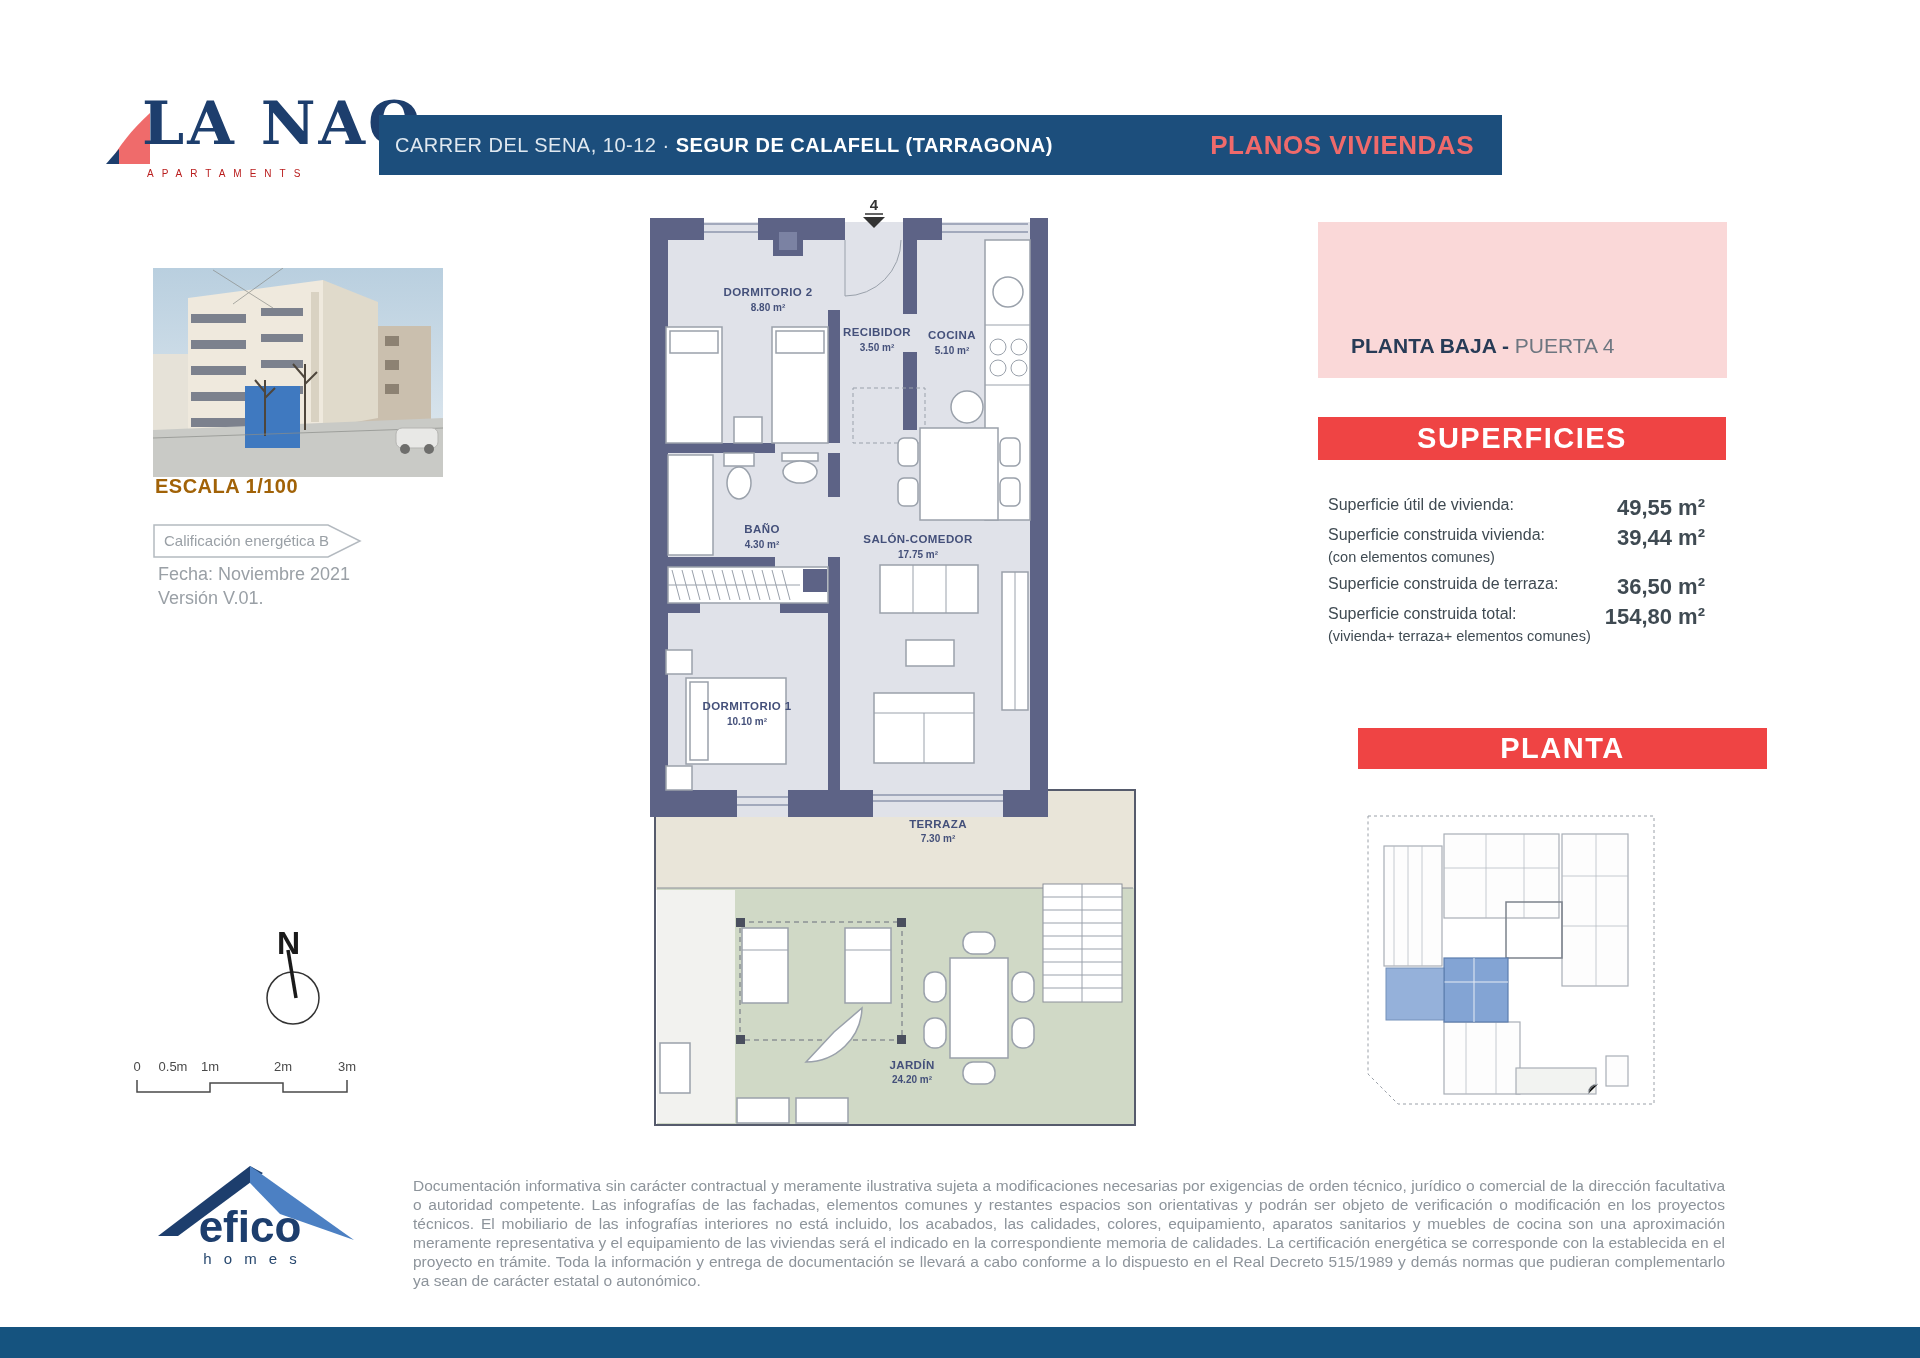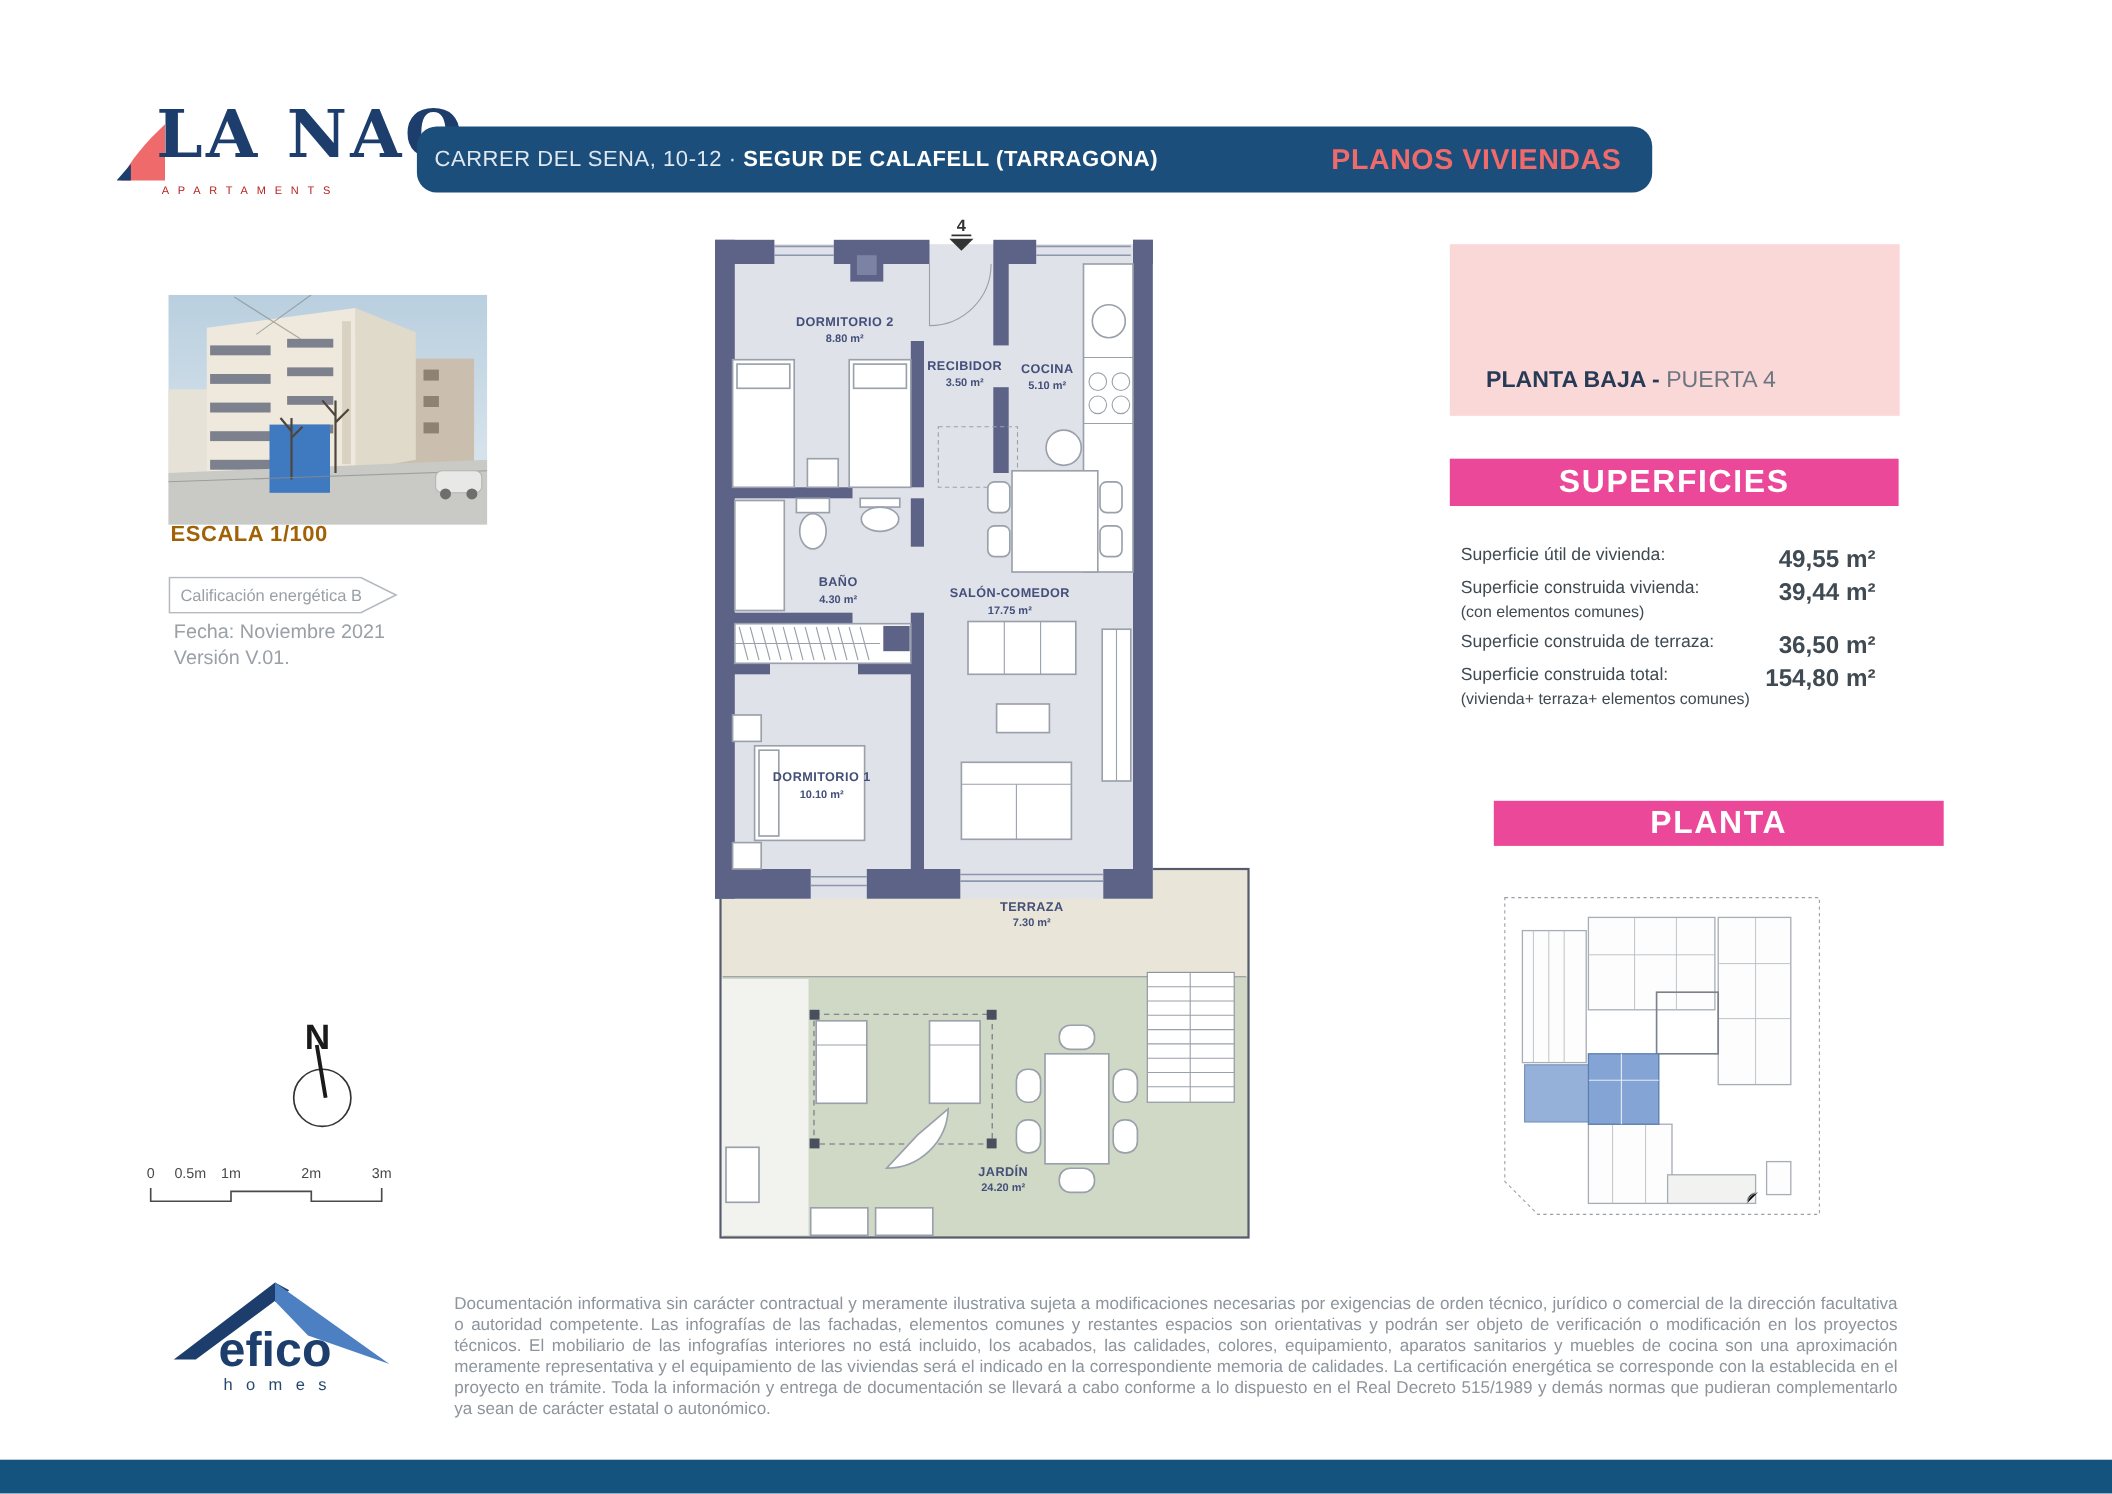--- a/index.html
+++ b/index.html
@@ -6,34 +6,34 @@
   #page{position:relative;width:1920px;height:1358px;background:#ffffff;overflow:hidden;
         font-family:"Liberation Sans",sans-serif;}
 
   
   .logo-name{position:absolute;left:142px;top:88px;font-family:"DejaVu Serif",serif;
              font-weight:bold;font-size:60px;letter-spacing:3px;color:#1d3e6d;}
   .logo-tagline{position:absolute;left:147px;top:168px;font-size:10px;letter-spacing:8px;
                 color:#b91c1c;font-weight:500;}
   .addr-bar{position:absolute;left:379px;top:115px;width:1123px;height:60px;background:#1c4e7c;
             display:flex;align-items:center;justify-content:space-between;
-            padding:0 28px 0 16px;box-sizing:border-box;border-radius:18px;}
+            padding:0 28px 0 16px;box-sizing:border-box;}
   .addr-left{font-size:20px;color:#dfe8f0;letter-spacing:0.5px;white-space:nowrap;}
   .addr-left b{color:#ffffff;font-weight:700;}
   .plans-label{font-size:26px;font-weight:700;color:#ef6a6b;letter-spacing:0.5px;}
 
   
   .unit-box{position:absolute;left:1318px;top:222px;width:409px;height:156px;background:#fad8d8;}
   .unit-title{position:absolute;left:33px;top:26px;font-size:36px;line-height:40px;
               font-weight:700;color:#ee5d5d;}
   .unit-sub{position:absolute;left:33px;top:112px;font-size:21px;color:#273b56;}
   .unit-sub .bold{font-weight:700;color:#273b56;}
   .unit-sub .grey{font-weight:400;color:#6d7680;}
 
-  .sec-bar{position:absolute;background:#ec4899;color:#ffffff;display:flex;align-items:center;
+  .sec-bar{position:absolute;background:#ef4444;color:#ffffff;display:flex;align-items:center;
            justify-content:center;font-weight:700;font-size:29px;letter-spacing:1.5px;}
   #superficies-bar{left:1318px;top:417px;width:408px;height:43px;}
   #planta-bar{left:1318px;top:728px;width:409px;height:41px;margin-left:40px;}
 
   .sup-label{position:absolute;left:1328px;font-size:16px;color:#3f4a52;white-space:nowrap;}
   .sup-note{position:absolute;left:1328px;font-size:14.5px;color:#3f4a52;white-space:nowrap;}
   .sup-value{position:absolute;left:1545px;width:160px;text-align:right;font-size:22px;
              font-weight:700;color:#3f4a52;}
 
   

